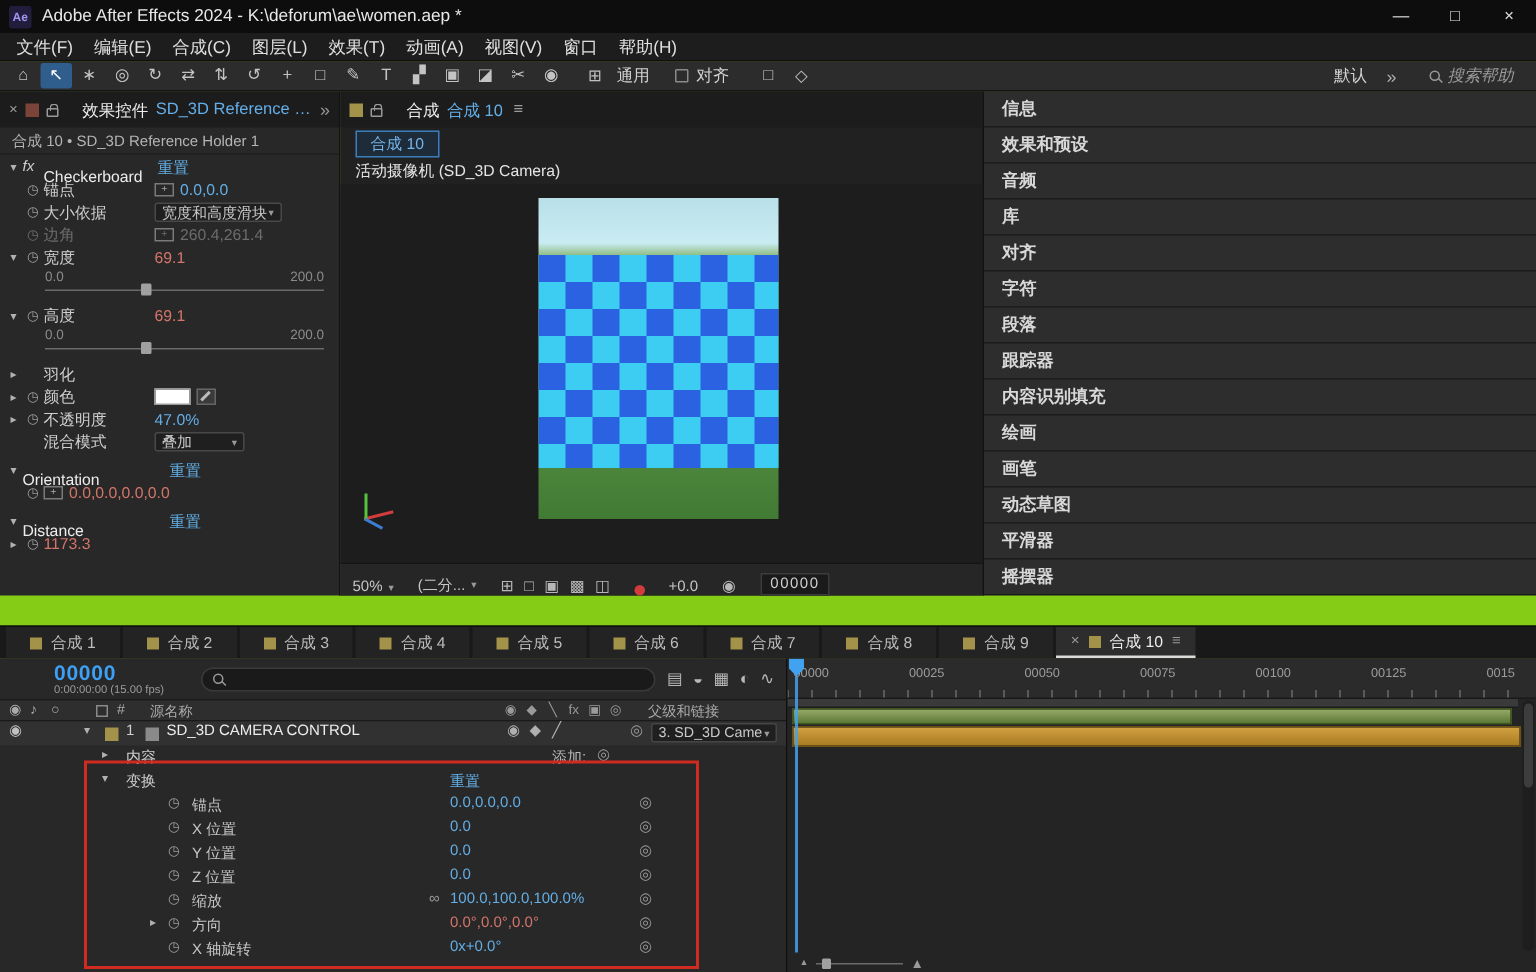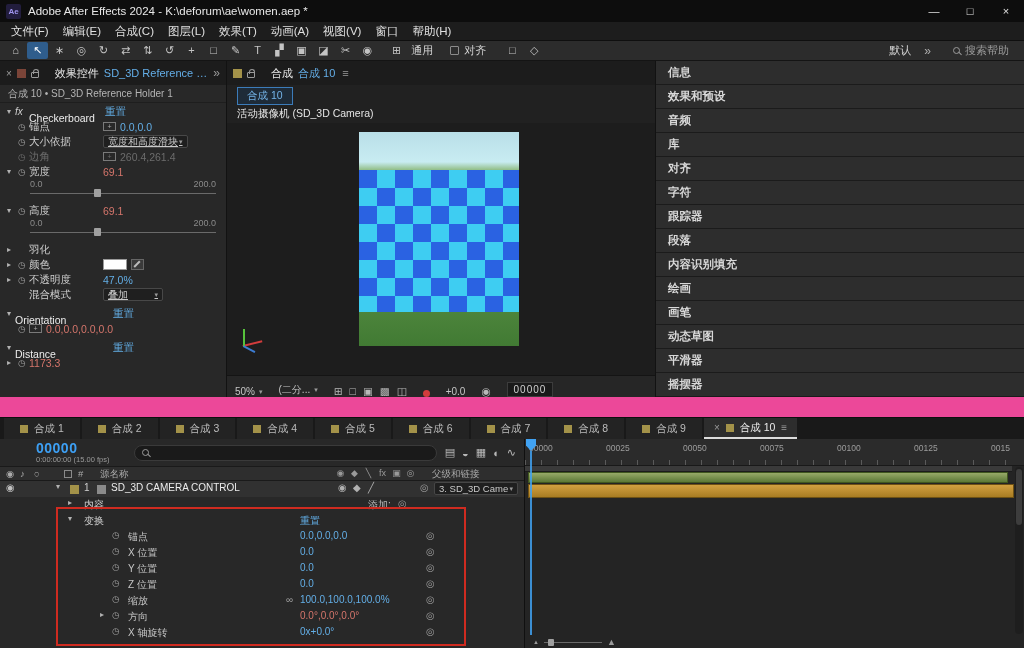--- a/index.html
+++ b/index.html
@@ -1,18 +1,18 @@
 <!DOCTYPE html>
 <html><head>
 <meta charset="utf-8">
 <style>
 *{margin:0;padding:0;box-sizing:border-box;}
 html,body{width:1024px;height:648px;overflow:hidden;}
 body{background:#1a1a1a;font-family:"Liberation Sans","DejaVu Sans",sans-serif;}
-.app{position:relative;width:1024px;height:648px;display:flex;flex-direction:column;overflow:hidden;background:#ec4899;color:#c8c8c8;}
+.app{position:relative;width:1024px;height:648px;display:flex;flex-direction:column;overflow:hidden;background:#84cc16;color:#c8c8c8;}
 
 
 .titlebar{flex:0 0 22px;background:#0d0d0d;display:flex;align-items:center;}
 .app-icon{width:15px;height:15px;margin:0 7px 0 6px;border-radius:2px;background:#221d3d;color:#9f94ee;font-size:8px;font-weight:bold;display:flex;align-items:center;justify-content:center;}
 .tb-title{font-size:11.5px;color:#e8e8e8;white-space:nowrap;}
 .spacer{flex:1;}
 .win-btn{width:36px;height:22px;display:flex;align-items:center;justify-content:center;color:#e0e0e0;font-size:11px;}
 
 
 .menubar{flex:0 0 19px;background:#1d1d1d;display:flex;align-items:center;padding-left:4px;border-bottom:1px solid #0f0f0f;}
@@ -23,21 +23,21 @@
 .tools{display:flex;gap:1px;}
 .tools>span{width:21px;height:17px;line-height:17px;text-align:center;color:#c4c4c4;font-size:11px;border-radius:2px;}
 .tools>span.active{background:#2f5d8c;color:#fff;}
 .tb-label{font-size:11px;color:#d2d2d2;margin:0 5px;white-space:nowrap;}
 .tb-check{width:9px;height:9px;border:1px solid #8a8a8a;border-radius:1px;margin-left:12px;}
 .tb-xicons{display:flex;gap:8px;margin-left:14px;color:#c0c0c0;font-size:11px;}
 .tb-xicons>span{width:14px;text-align:center;}
 .tb-overflow{color:#b0b0b0;margin:0 22px 0 8px;font-size:12px;}
 .mag{width:7px;height:7px;border:1.4px solid #9a9a9a;border-radius:50%;position:relative;flex:none;}
 .mag::after{content:"";position:absolute;width:4px;height:1.4px;background:#9a9a9a;transform:rotate(45deg);right:-3px;bottom:-1px;}
-.tb-search-label{font-size:11px;color:#9a9a9a;margin:0 10px 0 5px;white-space:nowrap;}
+.tb-search-label{font-size:11px;color:#9a9a9a;margin:0 10px 0 5px;white-space:nowrap;font-style:italic;}
 
 
 .main{flex:0 0 336px;display:flex;min-height:0;}
 .panel-header{height:24px;background:#1c1c1c;display:flex;align-items:center;padding:0 6px;gap:5px;font-size:11px;flex:none;}
 .ph-close{color:#9a9a9a;font-size:10px;}
 .ph-sq{width:9px;height:9px;flex:none;}
 .sq-maroon{background:#7a4438;}
 .sq-khaki{background:#a39249;}
 .lock-icon{width:8px;height:6px;border:1px solid #9a9a9a;border-radius:1px;position:relative;margin-top:3px;flex:none;}
 .lock-icon::before{content:"";position:absolute;left:1px;top:-4px;width:4px;height:4px;border:1px solid #9a9a9a;border-bottom:none;border-radius:3px 3px 0 0;}
@@ -55,21 +55,21 @@
 .c-tw{width:12px;text-align:center;color:#b2b2b2;font-size:8px;flex:none;}
 .c-sw{width:14px;text-align:center;color:#9a9a9a;font-size:9px;flex:none;}
 .f-lbl{width:74px;color:#cfcfcf;overflow:hidden;flex:none;}
 .dis{color:#6c6c6c !important;}
 .val-blue{color:#63aee6;}
 .val-red{color:#d4756b;}
 .fx-badge{font-style:italic;color:#cfcfcf;width:14px;flex:none;font-size:10px;}
 .fx-name{color:#ececec;margin-right:10px;margin-top:12px;}
 .reset{color:#63aee6;}
 .vicon{width:13px;height:9px;border:1px solid #7a7a7a;color:#aaa;font-size:7px;line-height:7px;text-align:center;margin-right:4px;flex:none;}
-.dd{height:13px;background:#1f1f1f;border:1px solid #484848;border-radius:2px;padding:0 4px;display:flex;align-items:center;justify-content:space-between;color:#c9c9c9;font-size:10px;gap:1px;text-decoration:underline;}
+.dd{height:13px;background:#1f1f1f;border:1px solid #484848;border-radius:2px;padding:0 4px;display:flex;align-items:center;justify-content:space-between;color:#c9c9c9;font-size:10px;gap:1px;}
 .dd .car{font-size:7px;color:#9a9a9a;}
 .slider-minmax{display:flex;justify-content:space-between;padding:0 10px 0 30px;font-size:9px;color:#8a8a8a;height:10px;align-items:center;}
 .slider-row{height:10px;position:relative;}
 .slider-row .line{position:absolute;left:30px;right:10px;top:4px;height:1px;background:#6a6a6a;}
 .slider-row .handle{position:absolute;left:94px;top:0;width:7px;height:8px;background:#a0a0a0;border-radius:1px;}
 .swatch{width:24px;height:11px;background:#ffffff;border:1px solid #9a9a9a;margin-right:4px;flex:none;}
 .eyedrop{width:13px;height:11px;background:#3a3a3a;border:1px solid #666;position:relative;flex:none;}
 .eyedrop::after{content:"";position:absolute;left:2px;top:6px;width:8px;height:1.5px;background:#bbb;transform:rotate(-45deg);transform-origin:left center;}
 
 
@@ -411,22 +411,22 @@
       </div>
     </div>
 
     <div class="rightpanel">
         <span>信息</span>
         <span>效果和预设</span>
         <span>音频</span>
         <span>库</span>
         <span>对齐</span>
         <span>字符</span>
+        <span>段落</span>
         <span>跟踪器</span>
-        <span>段落</span>
         <span>内容识别填充</span>
         <span>绘画</span>
         <span>画笔</span>
         <span>动态草图</span>
         <span>平滑器</span>
         <span>摇摆器</span>
       </div>
   </div>
 
   <div class="ctabbar">

